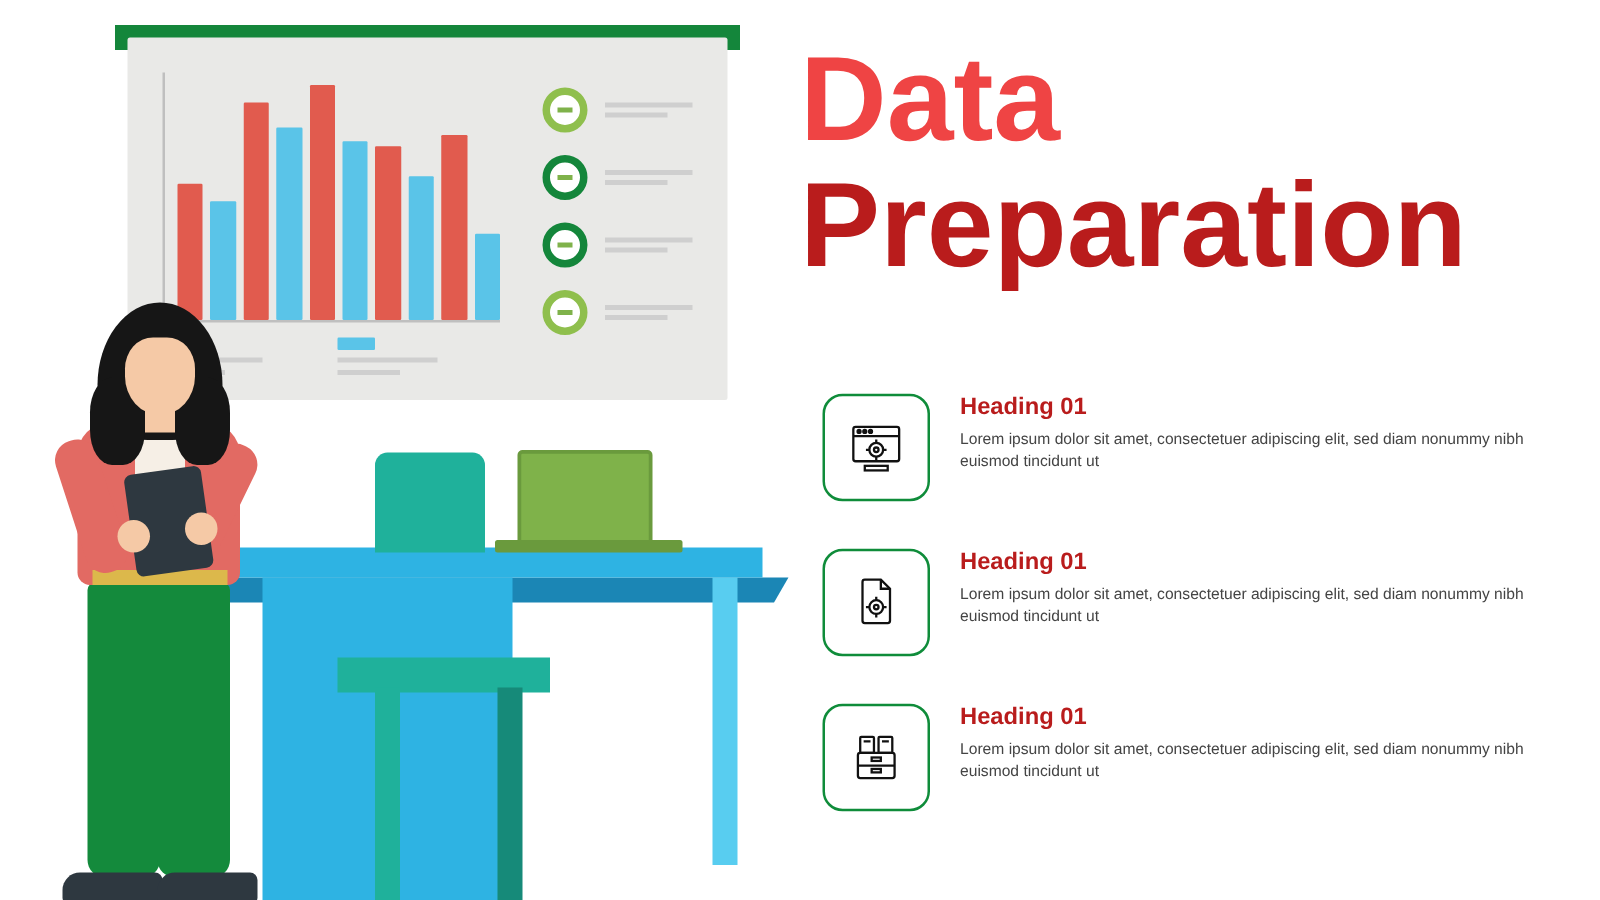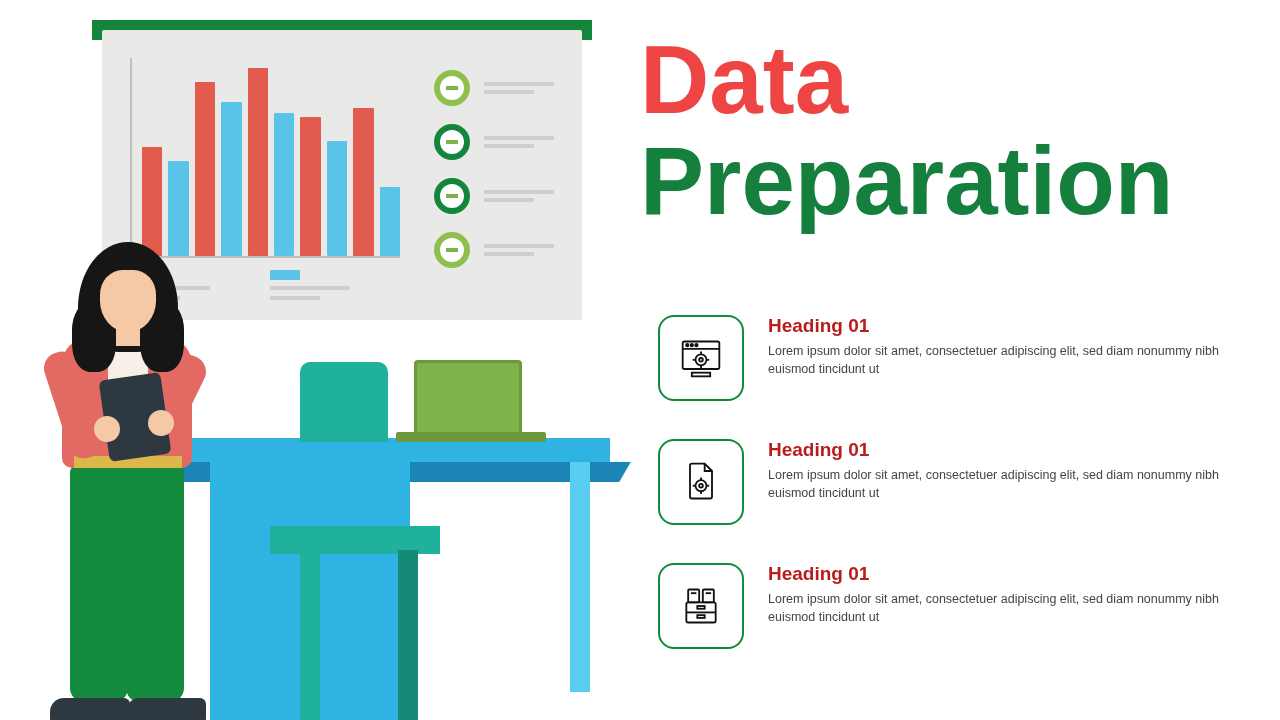--- a/index.html
+++ b/index.html
@@ -14,21 +14,21 @@
   
   .title {
     position: absolute;
     left: 640px;
     top: 30px;
     font-size: 96px;
     font-weight: 800;
     line-height: 1.05;
   }
   .title .line1 { color: #ef4444; }
-  .title .line2 { color: #15803d; }
+  .title .line2 { color: #b91c1c; }
 
   
   .features {
     position: absolute;
     left: 658px;
     top: 315px;
     width: 580px;
   }
   .feature {
     display: flex;

